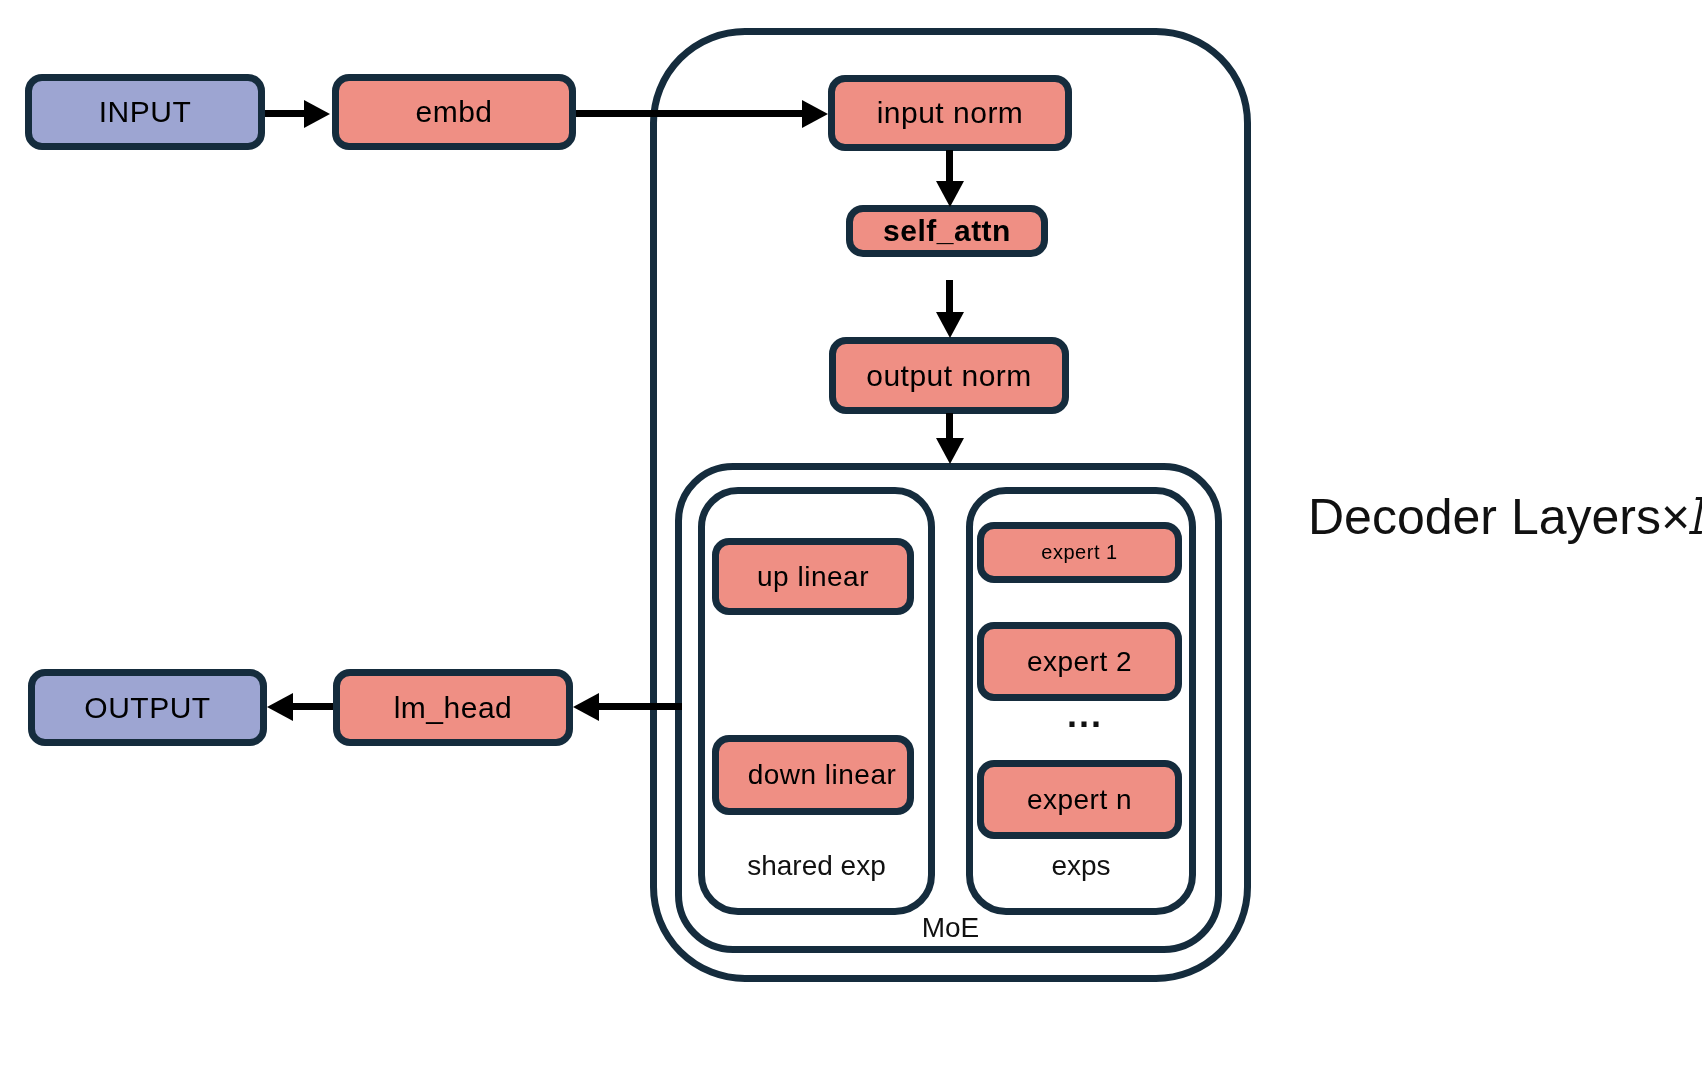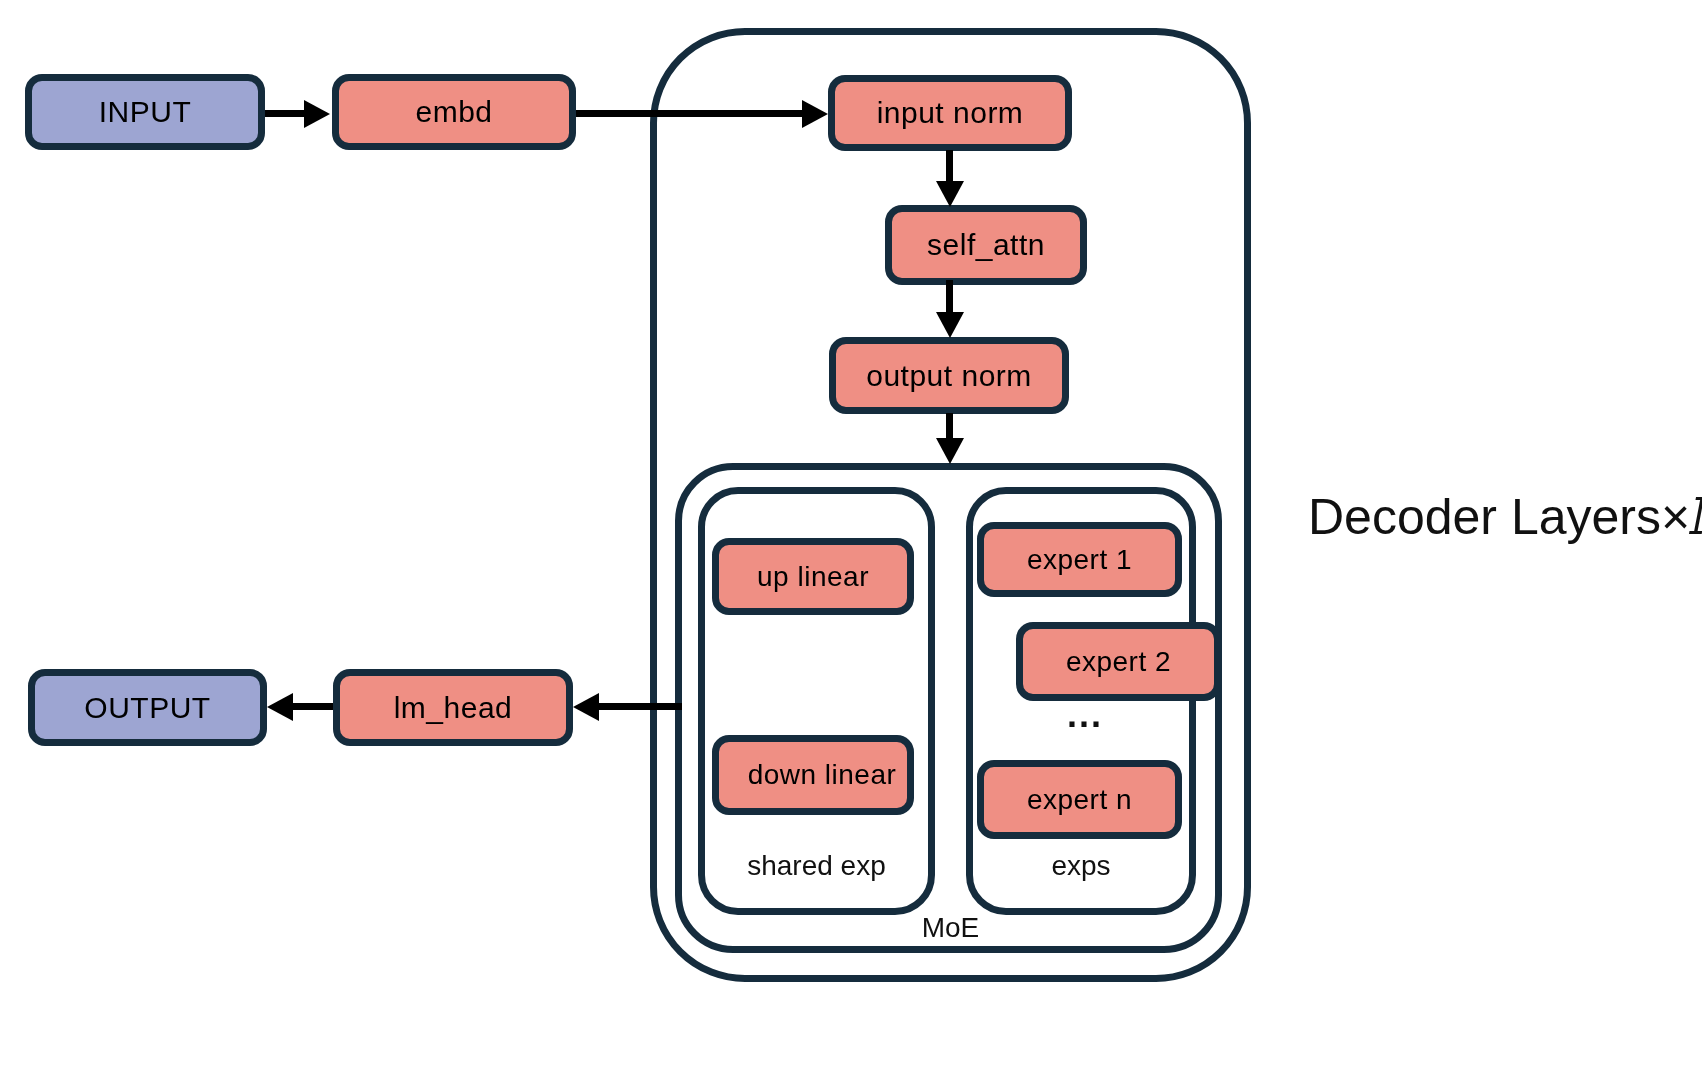--- a/index.html
+++ b/index.html
@@ -70,28 +70,28 @@
   </div>
 
   <div class="container" style="left:966px;top:487px;width:230px;height:428px;border-radius:40px;">
     <span class="col-label">exps</span>
   </div>
 
   <div class="node purple" style="left:25px;top:74px;width:240px;height:76px;">INPUT</div>
   <div class="node salmon" style="left:332px;top:74px;width:244px;height:76px;">embd</div>
   <div class="node salmon" style="left:828px;top:75px;width:244px;height:76px;">input norm</div>
 
-  <div class="node salmon" style="left:885px;top:205px;width:202px;height:80px;">self_attn</div>
+  <div class="node salmon" style="left:846px;top:205px;width:202px;height:52px;font-weight:bold;">self_attn</div>
   <div class="node salmon" style="left:829px;top:337px;width:240px;height:77px;">output norm</div>
 
   <div class="node salmon" style="left:712px;top:538px;width:202px;height:77px;font-size:28px;">up linear</div>
   <div class="node salmon" style="left:712px;top:735px;width:202px;height:80px;font-size:28px;padding-left:18px;">down linear</div>
 
-  <div class="node salmon" style="left:977px;top:522px;width:205px;height:75px;font-size:28px;">expert 1</div>
-  <div class="node salmon" style="left:1016px;top:622px;width:205px;height:79px;font-size:28px;">expert 2</div>
+  <div class="node salmon" style="left:977px;top:522px;width:205px;height:61px;font-size:20px;">expert 1</div>
+  <div class="node salmon" style="left:977px;top:622px;width:205px;height:79px;font-size:28px;">expert 2</div>
   <div class="ellipsis">...</div>
   <div class="node salmon" style="left:977px;top:760px;width:205px;height:79px;font-size:28px;">expert n</div>
 
   <div class="node purple" style="left:28px;top:669px;width:239px;height:77px;">OUTPUT</div>
   <div class="node salmon" style="left:333px;top:669px;width:240px;height:77px;">lm_head</div>
 
   <div class="decoder-caption">
     <span>Decoder Layers×</span><span class="mathn">N</span>
   </div>
 

